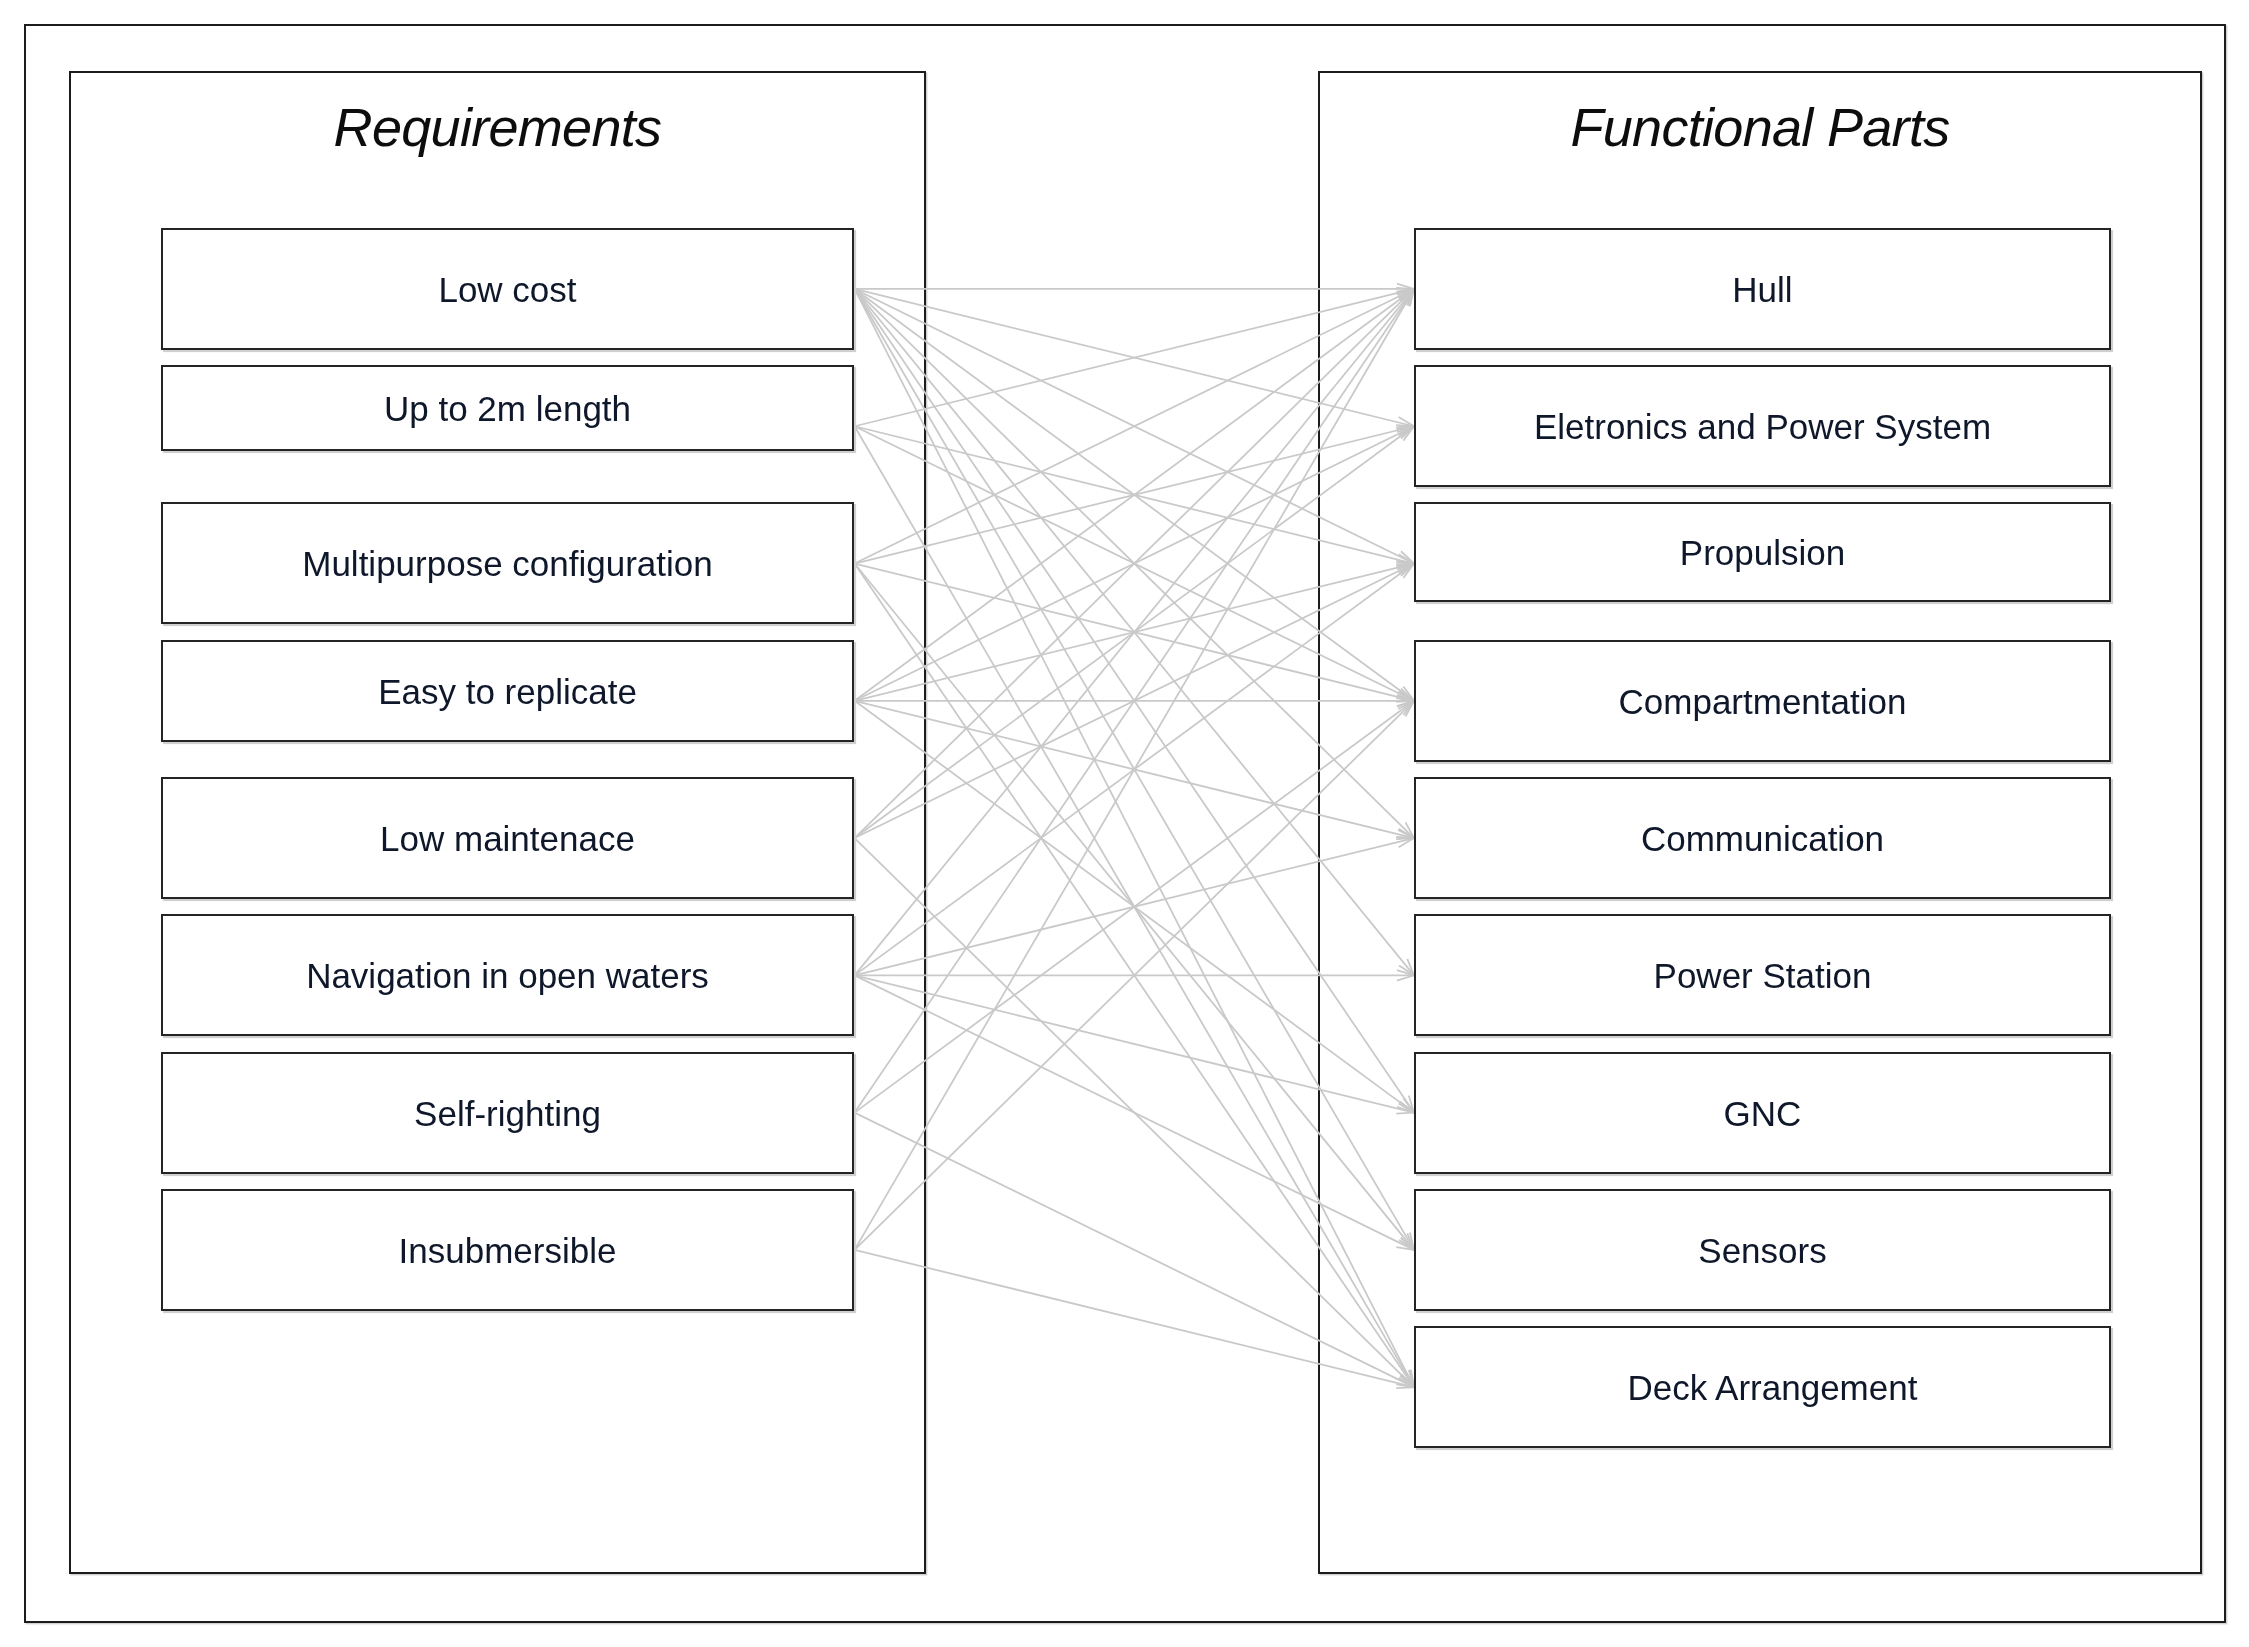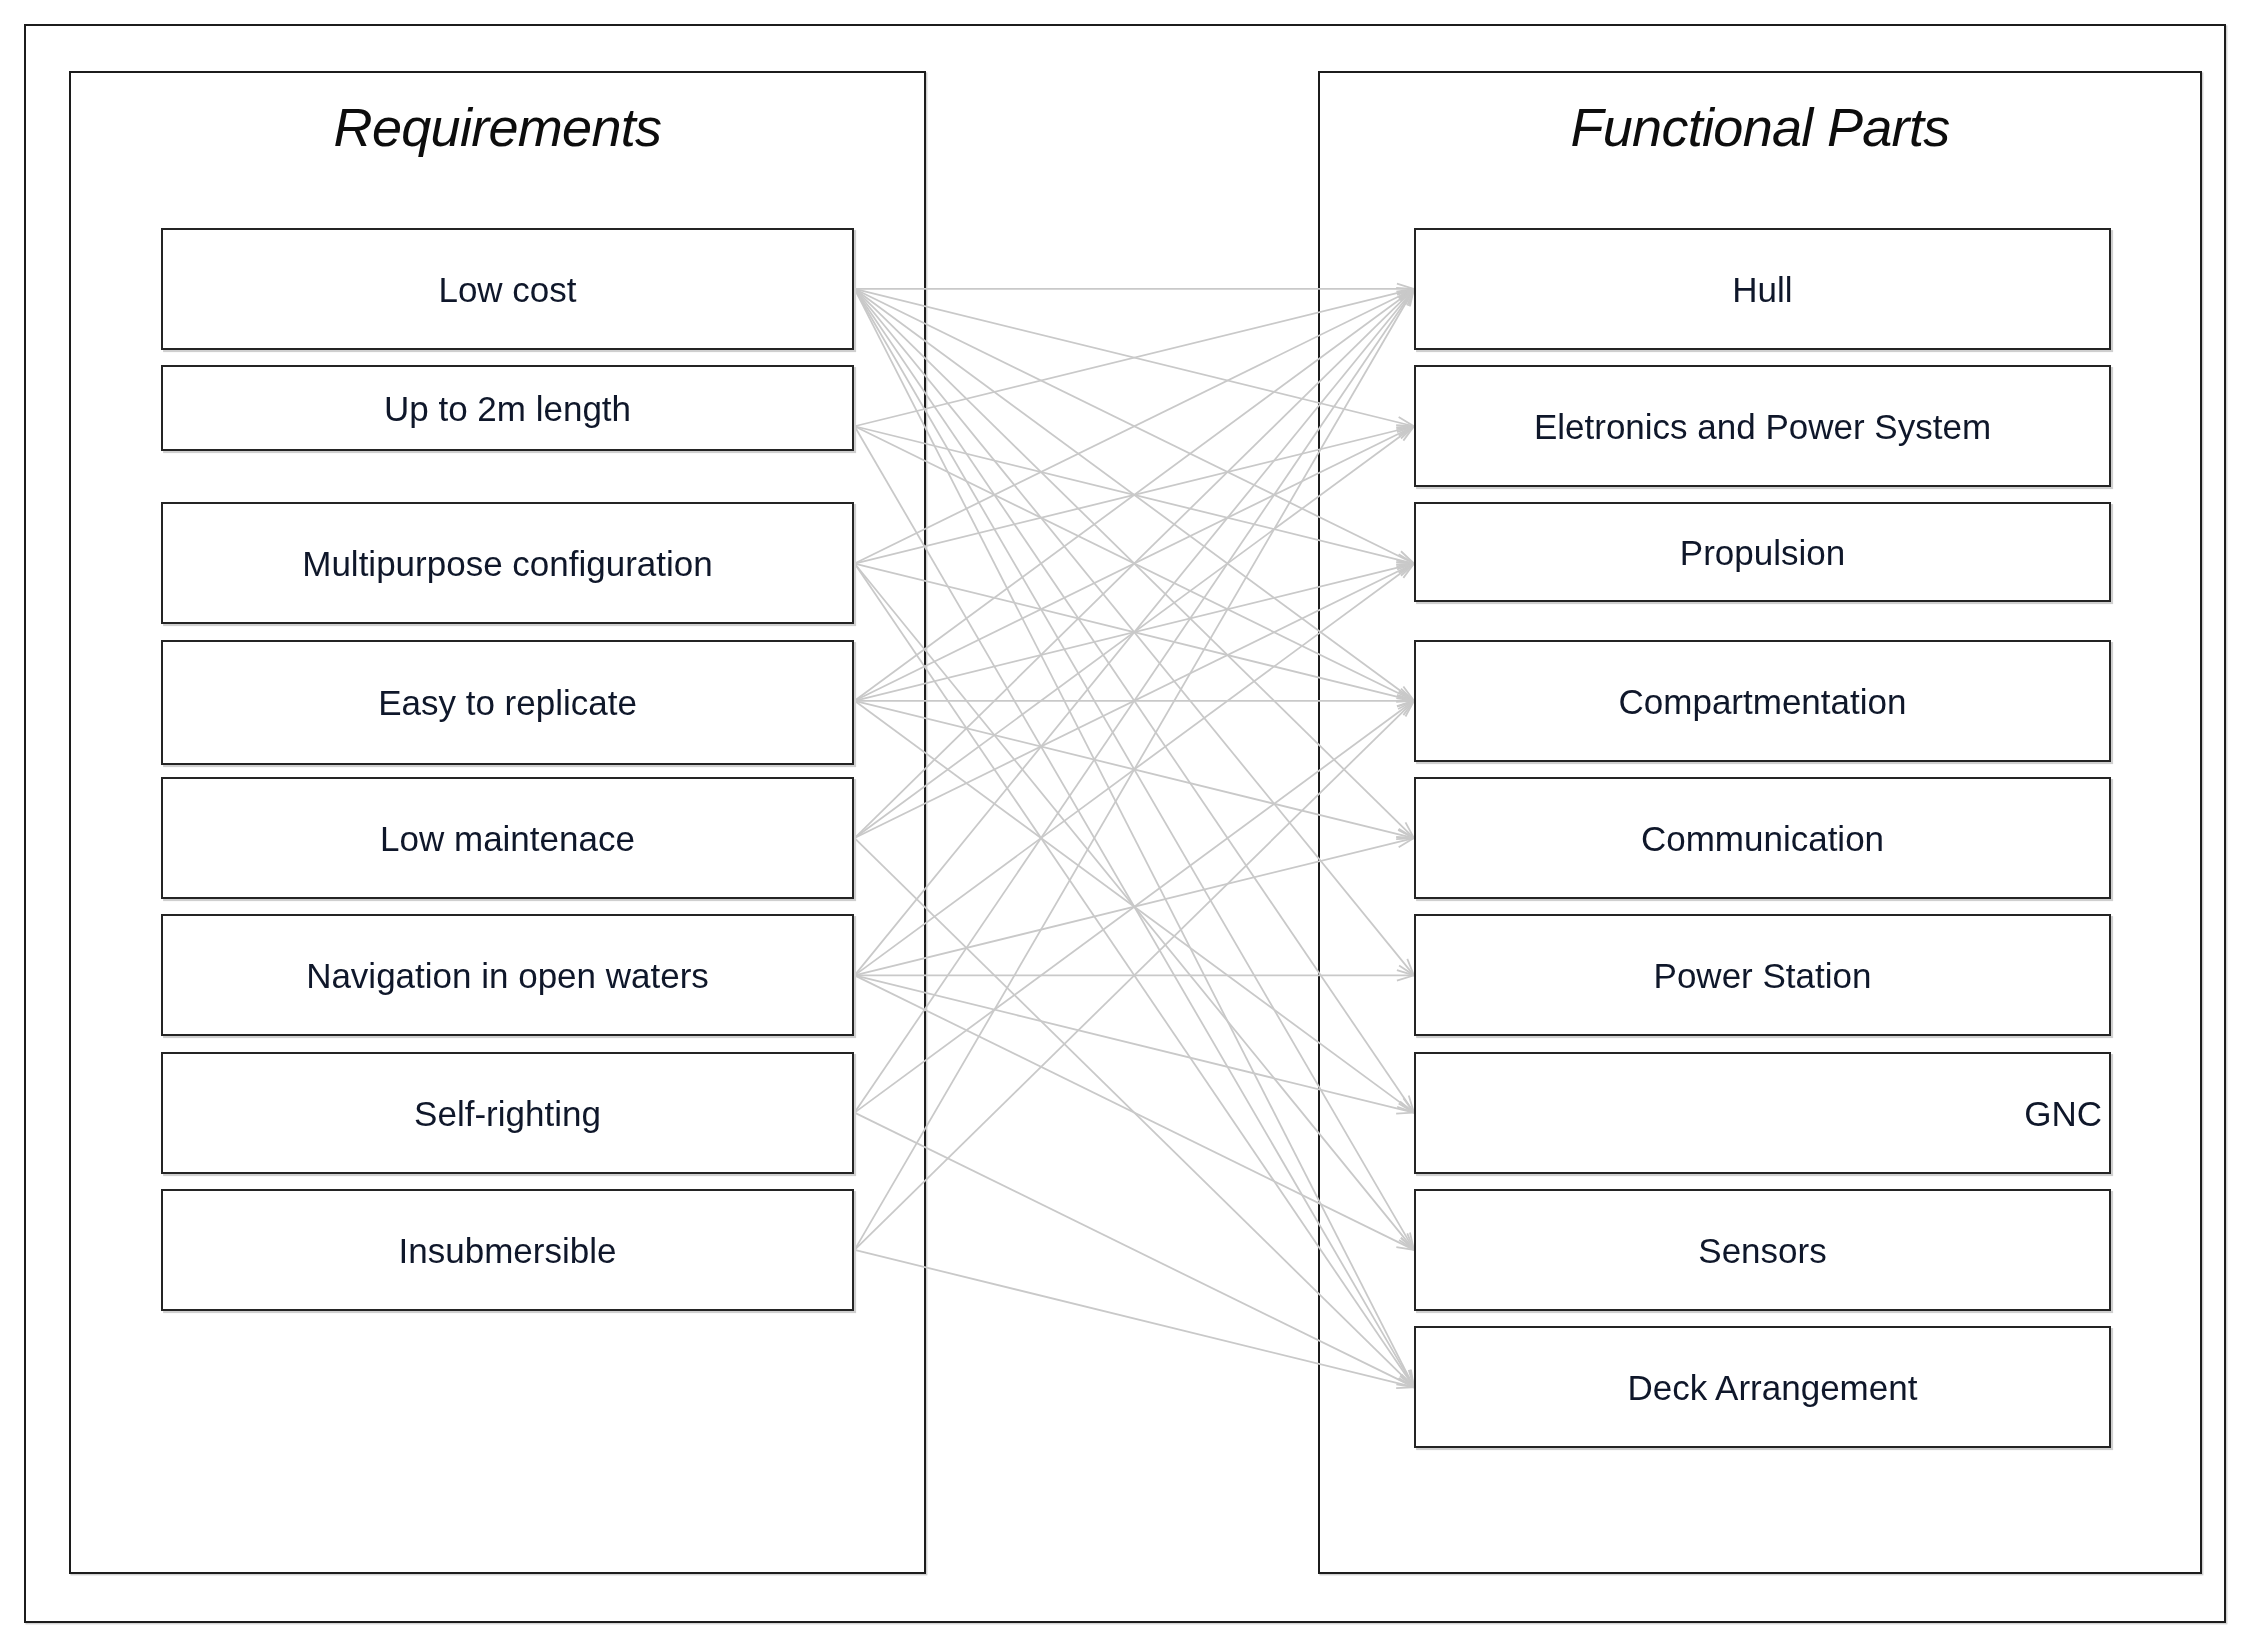--- a/index.html
+++ b/index.html
@@ -171,21 +171,21 @@
   <div class="col-left" id="col-left">
       <div class="item-box" style="top: 228px; height: 122px;">
         <span class="item-label">Low cost</span>
       </div>
       <div class="item-box" style="top: 365px; height: 86px;">
         <span class="item-label">Up to 2m length</span>
       </div>
       <div class="item-box" style="top: 502px; height: 122px;">
         <span class="item-label">Multipurpose configuration</span>
       </div>
-      <div class="item-box" style="top: 640px; height: 125px;">
+      <div class="item-box" style="top: 640px; height: 102px;">
         <span class="item-label">Easy to replicate</span>
       </div>
       <div class="item-box" style="top: 777px; height: 122px;">
         <span class="item-label">Low maintenace</span>
       </div>
       <div class="item-box" style="top: 914px; height: 122px;">
         <span class="item-label">Navigation in open waters</span>
       </div>
       <div class="item-box" style="top: 1052px; height: 122px;">
         <span class="item-label">Self-righting</span>
@@ -206,21 +206,21 @@
       </div>
       <div class="item-box" style="top: 640px; height: 122px;">
         <span class="item-label">Compartmentation</span>
       </div>
       <div class="item-box" style="top: 777px; height: 122px;">
         <span class="item-label">Communication</span>
       </div>
       <div class="item-box" style="top: 914px; height: 122px;">
         <span class="item-label">Power Station</span>
       </div>
-      <div class="item-box" style="top: 1052px; height: 122px; justify-content: flex-end;">
+      <div class="item-box" style="top: 1052px; height: 122px;">
         <span class="item-label">GNC</span>
       </div>
       <div class="item-box" style="top: 1189px; height: 122px;">
         <span class="item-label">Sensors</span>
       </div>
       <div class="item-box" style="top: 1326px; height: 122px; padding-left: 20px;">
         <span class="item-label">Deck Arrangement</span>
       </div>
     </div>
 

